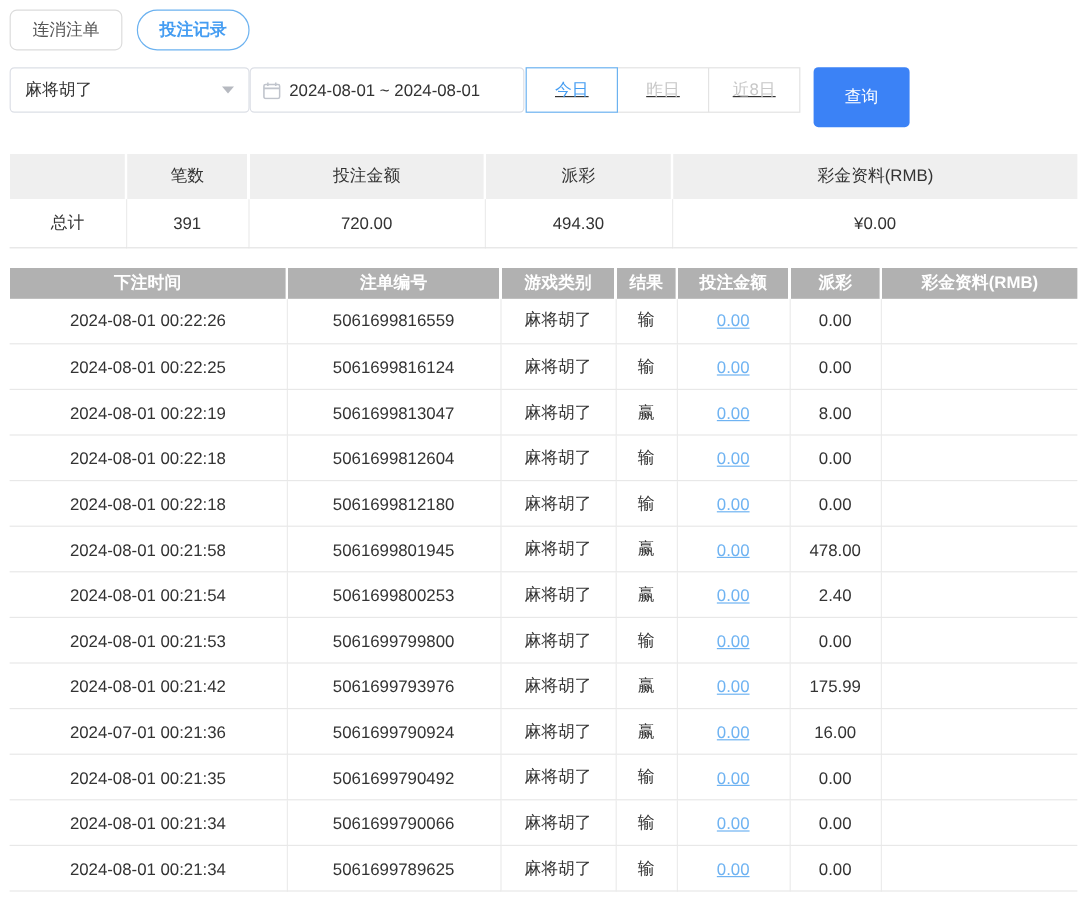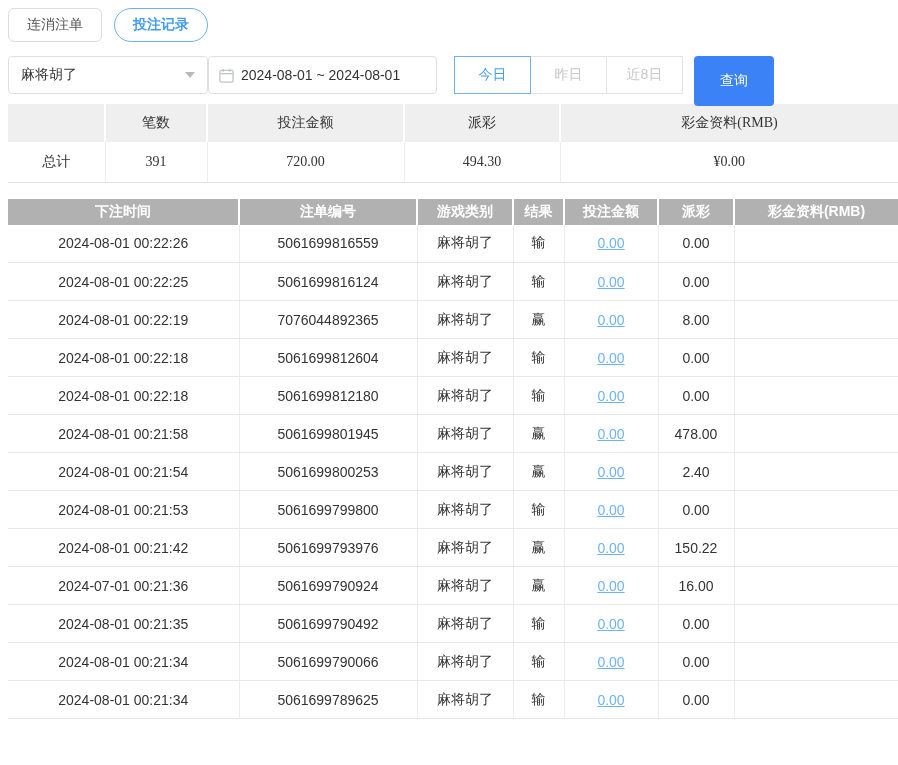--- a/index.html
+++ b/index.html
@@ -35,38 +35,38 @@
     width: 0; height: 0; border-left: 5px solid transparent; border-right: 5px solid transparent;
     border-top: 6px solid #b6b9c0;
   }
   .date-box {
     width: 229px; height: 38px; border: 1px solid #dcdfe6; border-radius: 4px;
     display: flex; align-items: center; padding: 0 10px; margin-left: 0;
     cursor: pointer; background: #fff; gap: 7px;
   }
   .date-box .value { color: #333; white-space: nowrap; }
   .cal-icon { width: 15px; height: 15px; flex: 0 0 auto; }
-  .quick-group { display: flex; margin-left: 17px; }
+  .quick-group { display: flex; margin-left: 1px; text-decoration: underline; }
   .quick-btn {
     width: 77px; height: 38px; background: #fff; border: 1px solid #e3e3e3;
     display: flex; align-items: center; justify-content: center;
     color: #c8c8c8; cursor: pointer; margin-left: -1px; font-size: 14px;
   }
   .quick-btn:first-child { margin-left: 0; }
   .quick-btn.active { border: 1px solid #6cb2f0; color: #459df2; z-index: 1; }
   .search-btn {
     width: 80px; height: 50px; margin-left: 11px; background: #3b82f6; color: #fff;
     border: none; border-radius: 4px; font-size: 14px; cursor: pointer; margin-top: 11px;
   }
 
   
   table { border-collapse: collapse; table-layout: fixed; width: 890px; }
   td, th { text-align: center; overflow: hidden; white-space: nowrap; }
 
-  .summary-table { margin-top: 10px; font-family: Liberation Serif, serif; }
+  .summary-table { margin-top: 34px; }
   .summary-table th {
     background: #efefef; height: 38px; font-weight: normal; color: #333;
     border-right: 2px solid #fff;
   }
   .summary-table th:last-child { border-right: none; }
   .summary-table td {
     height: 40px; border-bottom: 1px solid #e3e3e3; border-right: 1px solid #ececec;
     color: #333; background: #fff;
   }
   .summary-table td:last-child { border-right: none; }
@@ -186,21 +186,21 @@
       <td>2024-08-01 00:22:25</td>
       <td>5061699816124</td>
       <td>麻将胡了</td>
       <td>输</td>
       <td><a class="bet-link">0.00</a></td>
       <td>0.00</td>
       <td></td>
     </tr>
         <tr class="bet-row">
       <td>2024-08-01 00:22:19</td>
-      <td>7076044892365</td>
+      <td>5061699813047</td>
       <td>麻将胡了</td>
       <td>赢</td>
       <td><a class="bet-link">0.00</a></td>
       <td>8.00</td>
       <td></td>
     </tr>
         <tr class="bet-row">
       <td>2024-08-01 00:22:18</td>
       <td>5061699812604</td>
       <td>麻将胡了</td>
@@ -244,21 +244,21 @@
       <td><a class="bet-link">0.00</a></td>
       <td>0.00</td>
       <td></td>
     </tr>
         <tr class="bet-row">
       <td>2024-08-01 00:21:42</td>
       <td>5061699793976</td>
       <td>麻将胡了</td>
       <td>赢</td>
       <td><a class="bet-link">0.00</a></td>
-      <td>150.22</td>
+      <td>175.99</td>
       <td></td>
     </tr>
         <tr class="bet-row">
       <td>2024-07-01 00:21:36</td>
       <td>5061699790924</td>
       <td>麻将胡了</td>
       <td>赢</td>
       <td><a class="bet-link">0.00</a></td>
       <td>16.00</td>
       <td></td>

